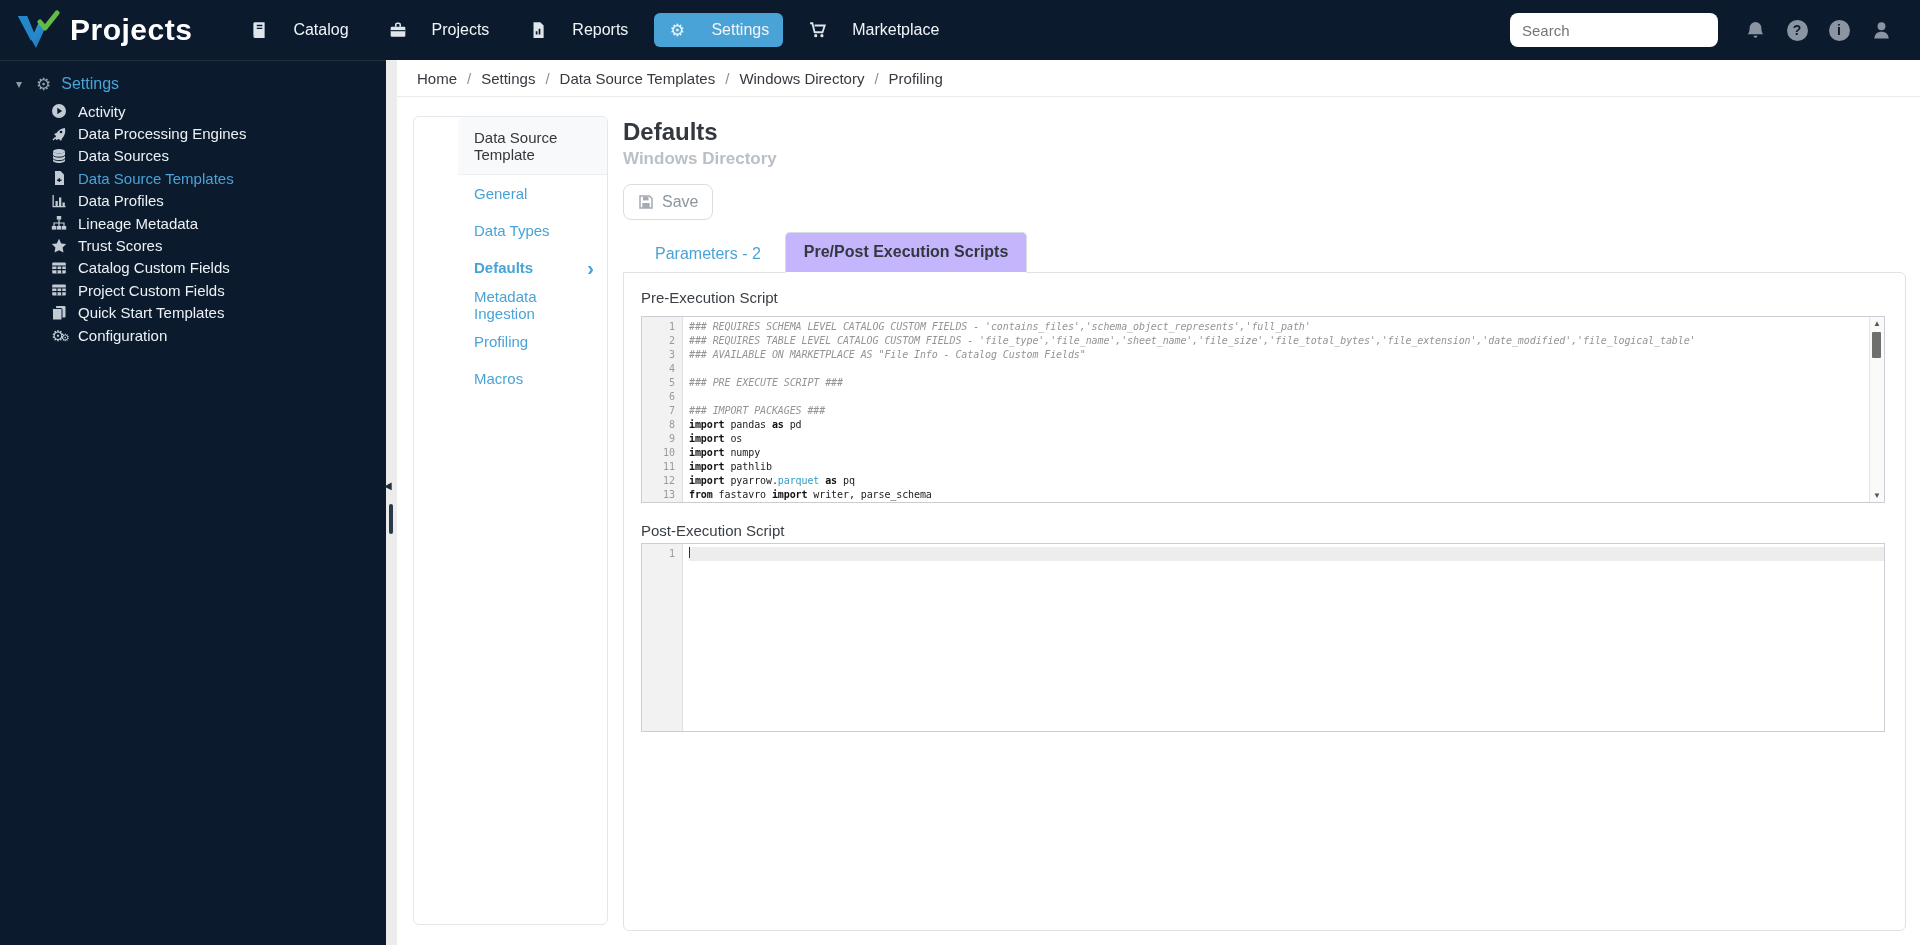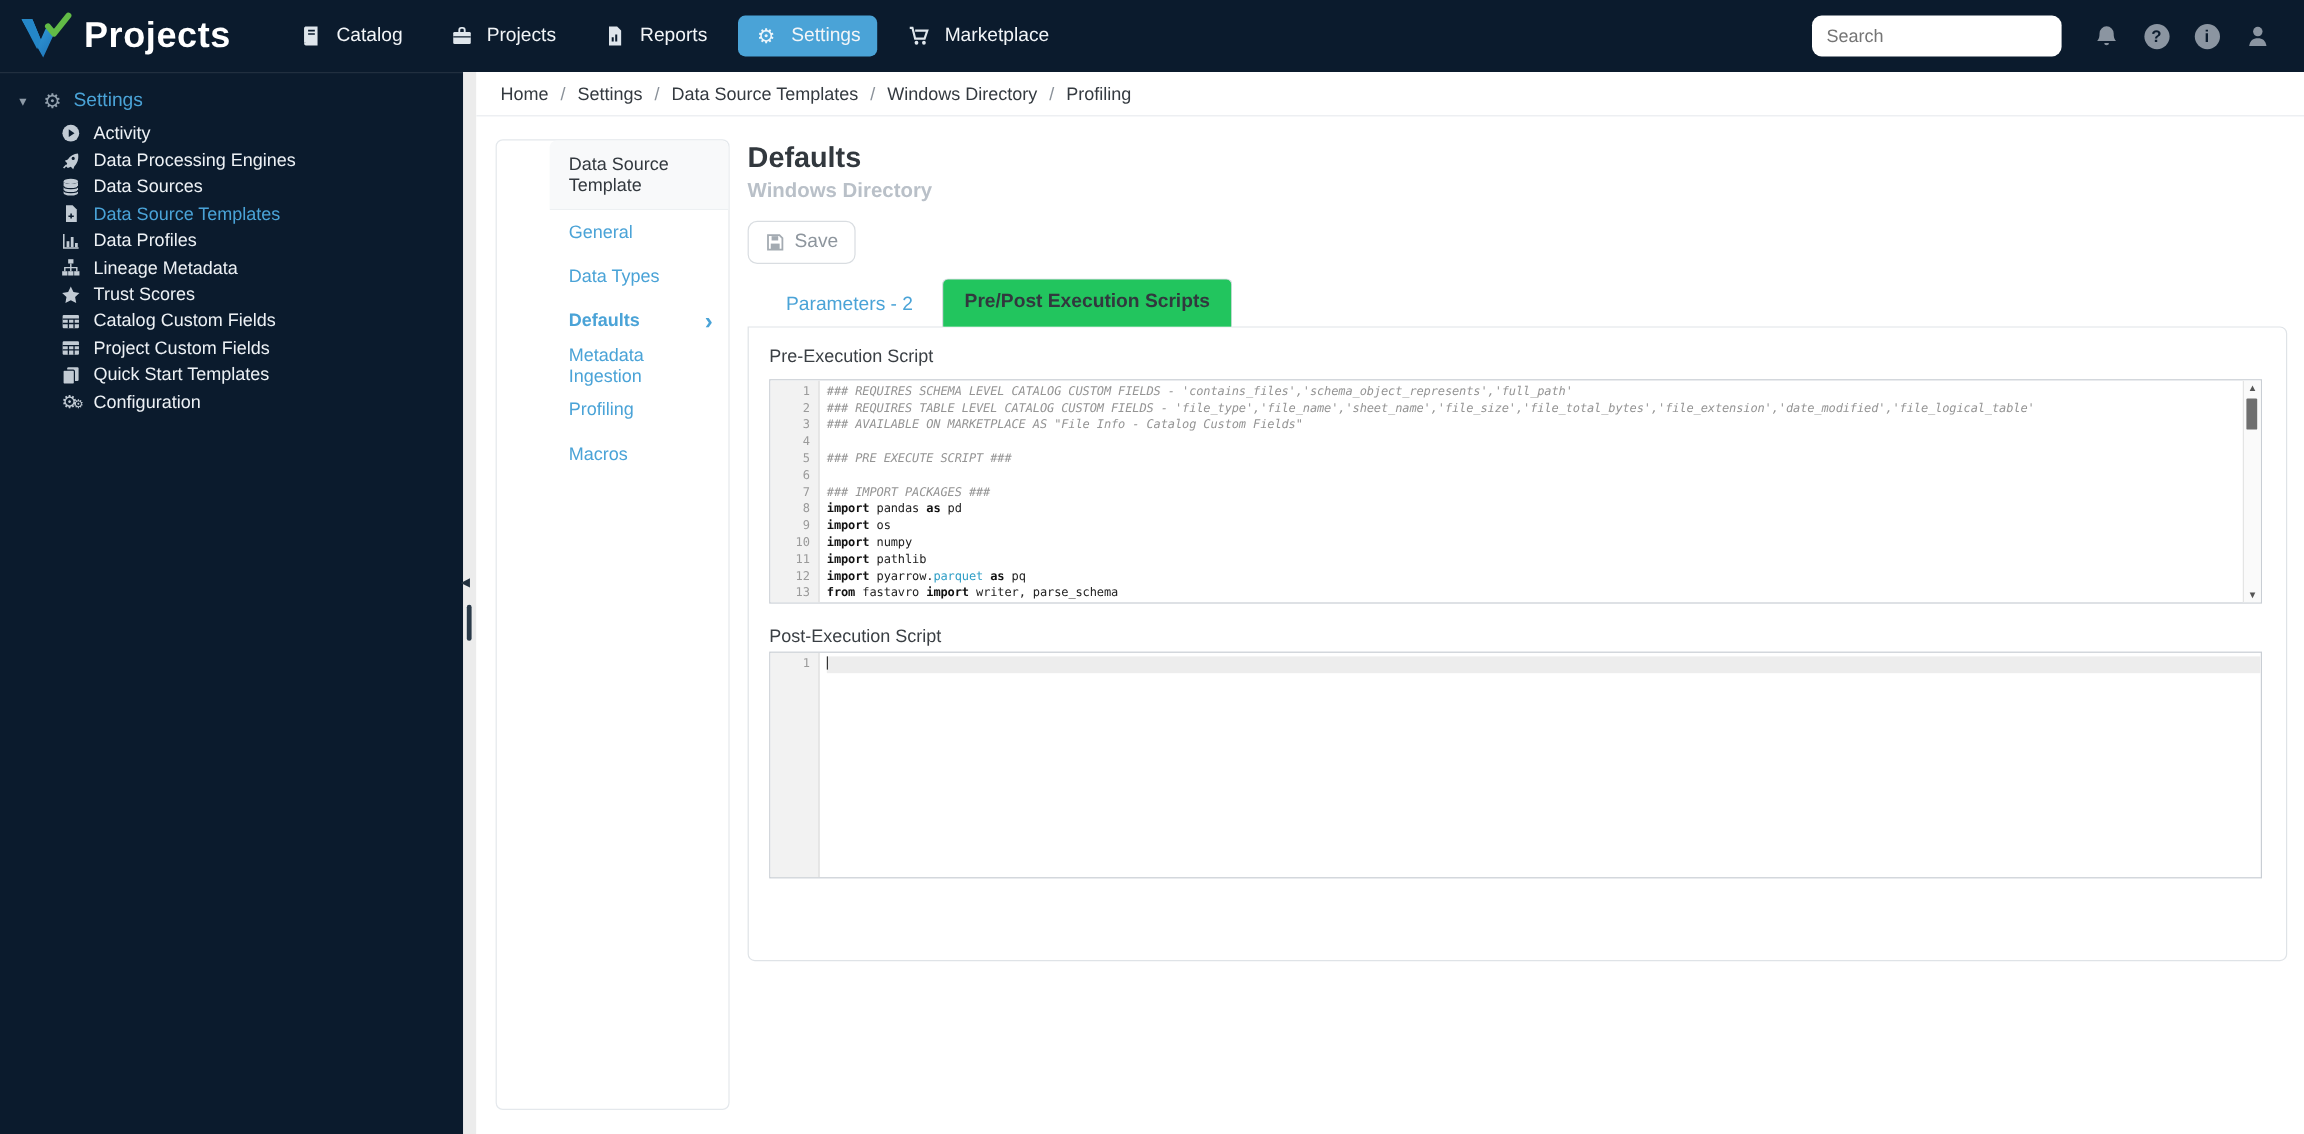--- a/index.html
+++ b/index.html
@@ -6,21 +6,21 @@
   body { background:#fff; font-family:"Liberation Sans", sans-serif; }
   .screen { position:relative; width:1920px; height:945px; background:#fff; overflow:hidden; }
 
   
   .topbar { position:absolute; top:0; left:0; right:0; height:60px; background:#0b1b2d;
             display:flex; align-items:center; padding:0 16px; }
   .brand { display:flex; align-items:center; gap:10px; margin-right:44px; cursor:pointer; }
   .brand svg { width:44px; height:40px; display:block; }
   .brand-name { color:#fff; font-size:30px; font-weight:700; letter-spacing:.5px; }
   .top-nav { display:flex; align-items:center; gap:12px; }
-  .nav-item { display:flex; align-items:center; gap:12px; color:#f2f5f8; font-size:16px;
+  .nav-item { display:flex; align-items:center; gap:25px; color:#f2f5f8; font-size:16px;
               padding:8px 14px; border-radius:6px; cursor:pointer; white-space:nowrap;text-align:center; }
   .nav-item .nicon { width:18px; height:18px; color:#dfe6ec; display:flex; align-items:center; justify-content:center; }
   .nav-item .nicon svg { width:18px; height:18px; display:block; }
   .nav-item .nicon .glyph { font-size:17px; line-height:1; }
   .nav-item.active { background:#4aa3d7; }
   .nav-item.active .nicon { color:rgba(255,255,255,.9); }
   .top-search { margin-left:auto; }
   .top-search input { width:208px; height:34px; border:none; border-radius:8px; padding:0 12px;
                       font-size:15px; color:#333; outline:none; font-family:"Liberation Sans",sans-serif; }
   .top-icons { display:flex; align-items:center; gap:20px; margin:0 12px 0 26px; }
@@ -69,26 +69,26 @@
   .page-title { font-size:24px; font-weight:700; color:#32383e; margin-top:2px; }
   .page-subtitle { font-size:17px; font-weight:700; color:#b9c0c8; margin-top:3px; }
   .save-btn { margin-top:15px; height:36px; padding:0 14px; border:1px solid #d9dde1; border-radius:8px;
               background:#fff; color:#8d959d; font-size:16px; display:inline-flex; align-items:center; gap:8px;
               cursor:pointer; font-family:"Liberation Sans",sans-serif; }
   .save-btn .sicon { width:16px; height:16px; color:#a4abb2; display:flex; }
   .save-btn .sicon svg { width:16px; height:16px; }
 
   .tabs { margin-top:12px; display:flex; align-items:flex-end; padding-left:16px; position:relative; z-index:2; }
   .tab { padding:9px 16px; font-size:16px; color:#4aa3d7; cursor:pointer; margin-right:8px; }
-  .tab.active { background:#22c55e; border:1px solid #d8dde2; border-bottom:1px solid #fff;
+  .tab.active { background:#c4b5fd; border:1px solid #d8dde2; border-bottom:1px solid #fff;
                 border-radius:5px 5px 0 0; font-weight:700; color:#32383e; padding:10px 18px 11px;
                 margin-bottom:-1px; }
 
   .tab-pane { position:relative; border:1px solid #dfe3e7; border-radius:0 6px 6px 6px;
-              background:#fff; height:529px; padding:16px 20px 0 17px; }
+              background:#fff; height:659px; padding:16px 20px 0 17px; }
   .section-label { font-size:15px; color:#3a3f44; margin-bottom:10px; }
   .section-label.post { margin-top:19px; margin-bottom:4px; }
 
   .editor { position:relative; display:flex; border:1px solid #c9ced4; background:#fff; overflow:hidden; }
   .editor.pre  { height:187px; }
   .editor.post { height:189px; }
   .gutter { width:41px; flex:none; background:#f2f2f2; border-right:1px solid #ddd; color:#9a9a9a;
             font-family:"DejaVu Sans Mono",monospace; font-size:10px; line-height:14px;
             text-align:right; padding:3px 7px 0 0; }
   .code { flex:1; font-family:"DejaVu Sans Mono",monospace; font-size:10px; line-height:14px;

